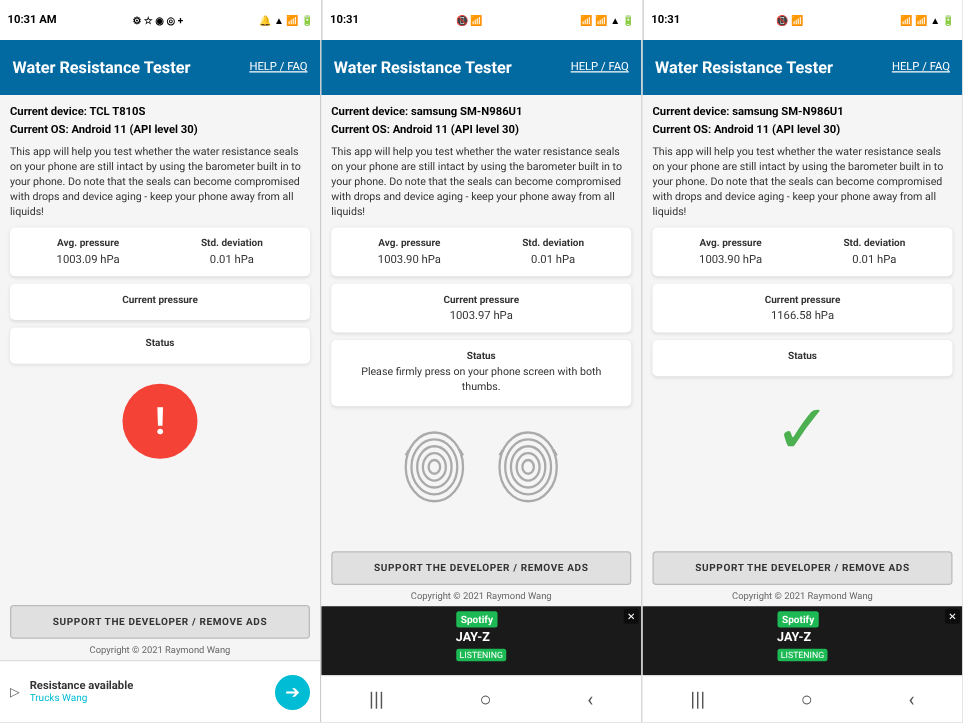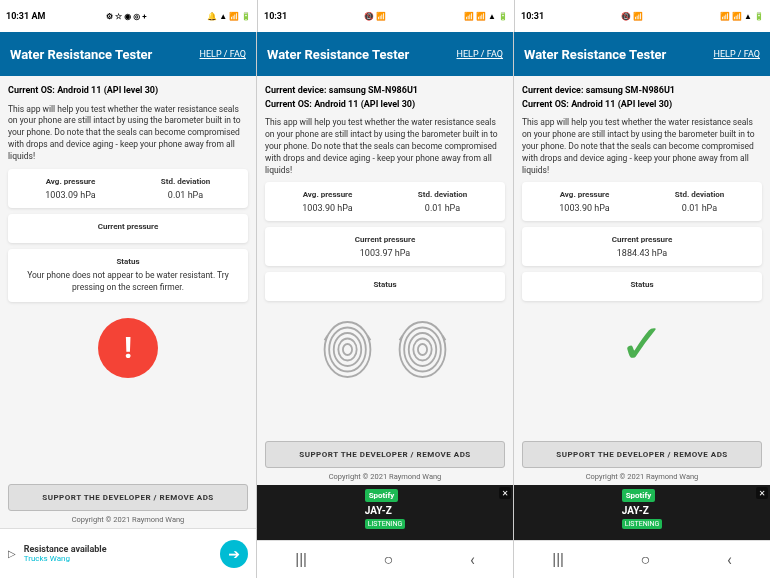--- a/index.html
+++ b/index.html
@@ -381,20 +381,21 @@
 
 <div class="panels">
 
   <div class="panel">
     <div class="app-header">
       <span class="app-title">Water Resistance Tester</span>
       <span class="help-link">HELP / FAQ</span>
     </div>
     <div class="panel-content">
       <div class="device-info">
+        <div class="bold">Current device: TCL T810S</div>
         <div class="bold">Current OS: Android 11 (API level 30)</div>
       </div>
       <div class="desc-text">This app will help you test whether the water resistance seals on your phone are still intact by using the barometer built in to your phone. Do note that the seals can become compromised with drops and device aging - keep your phone away from all liquids!</div>
 
       <div class="card pressure-row">
         <div class="pressure-box">
           <div class="pressure-label">Avg. pressure</div>
           <div class="pressure-value">1003.09 hPa</div>
         </div>
         <div class="pressure-box">
@@ -402,21 +403,20 @@
           <div class="pressure-value">0.01 hPa</div>
         </div>
       </div>
 
       <div class="current-pressure-card">
         <div class="current-pressure-label">Current pressure</div>
       </div>
 
       <div class="status-card">
         <div class="status-label">Status</div>
-        <div class="status-text">Your phone does not appear to be water resistant. Try pressing on the screen firmer.</div>
       </div>
 
       <div class="warning-circle">!</div>
     </div>
 
     <div class="panel-bottom">
       <div class="support-btn">SUPPORT THE DEVELOPER / REMOVE ADS</div>
       <div class="copyright">Copyright © 2021 Raymond Wang</div>
       <div class="financing-bar">
         <span style="font-size:10px; color:#555;">▷</span>
@@ -452,20 +452,21 @@
         </div>
       </div>
 
       <div class="current-pressure-card">
         <div class="current-pressure-label">Current pressure</div>
         <div class="current-pressure-value">1003.97 hPa</div>
       </div>
 
       <div class="status-card">
         <div class="status-label">Status</div>
+        <div class="status-text">Please firmly press on your phone screen with both thumbs.</div>
       </div>
 
       <div class="fingerprint-area">
         <svg class="fingerprint-icon" viewBox="0 0 60 70" fill="none" xmlns="http://www.w3.org/2000/svg">
           <ellipse cx="30" cy="35" rx="25" ry="30" stroke="#aaa" stroke-width="2" fill="none"></ellipse>
           <ellipse cx="30" cy="35" rx="20" ry="24" stroke="#aaa" stroke-width="2" fill="none"></ellipse>
           <ellipse cx="30" cy="35" rx="15" ry="18" stroke="#aaa" stroke-width="2" fill="none"></ellipse>
           <ellipse cx="30" cy="35" rx="10" ry="12" stroke="#aaa" stroke-width="2" fill="none"></ellipse>
           <ellipse cx="30" cy="35" rx="5" ry="6" stroke="#aaa" stroke-width="2" fill="none"></ellipse>
           <line x1="5" y1="25" x2="8" y2="20" stroke="#aaa" stroke-width="2"></line>
@@ -521,21 +522,21 @@
           <div class="pressure-value">1003.90 hPa</div>
         </div>
         <div class="pressure-box">
           <div class="pressure-label">Std. deviation</div>
           <div class="pressure-value">0.01 hPa</div>
         </div>
       </div>
 
       <div class="current-pressure-card">
         <div class="current-pressure-label">Current pressure</div>
-        <div class="current-pressure-value">1884.43 hPa</div>
+        <div class="current-pressure-value">1166.58 hPa</div>
       </div>
 
       <div class="status-card">
         <div class="status-label">Status</div>
       </div>
 
       <div class="check-area">
         <span class="check-mark">✓</span>
       </div>
     </div>

